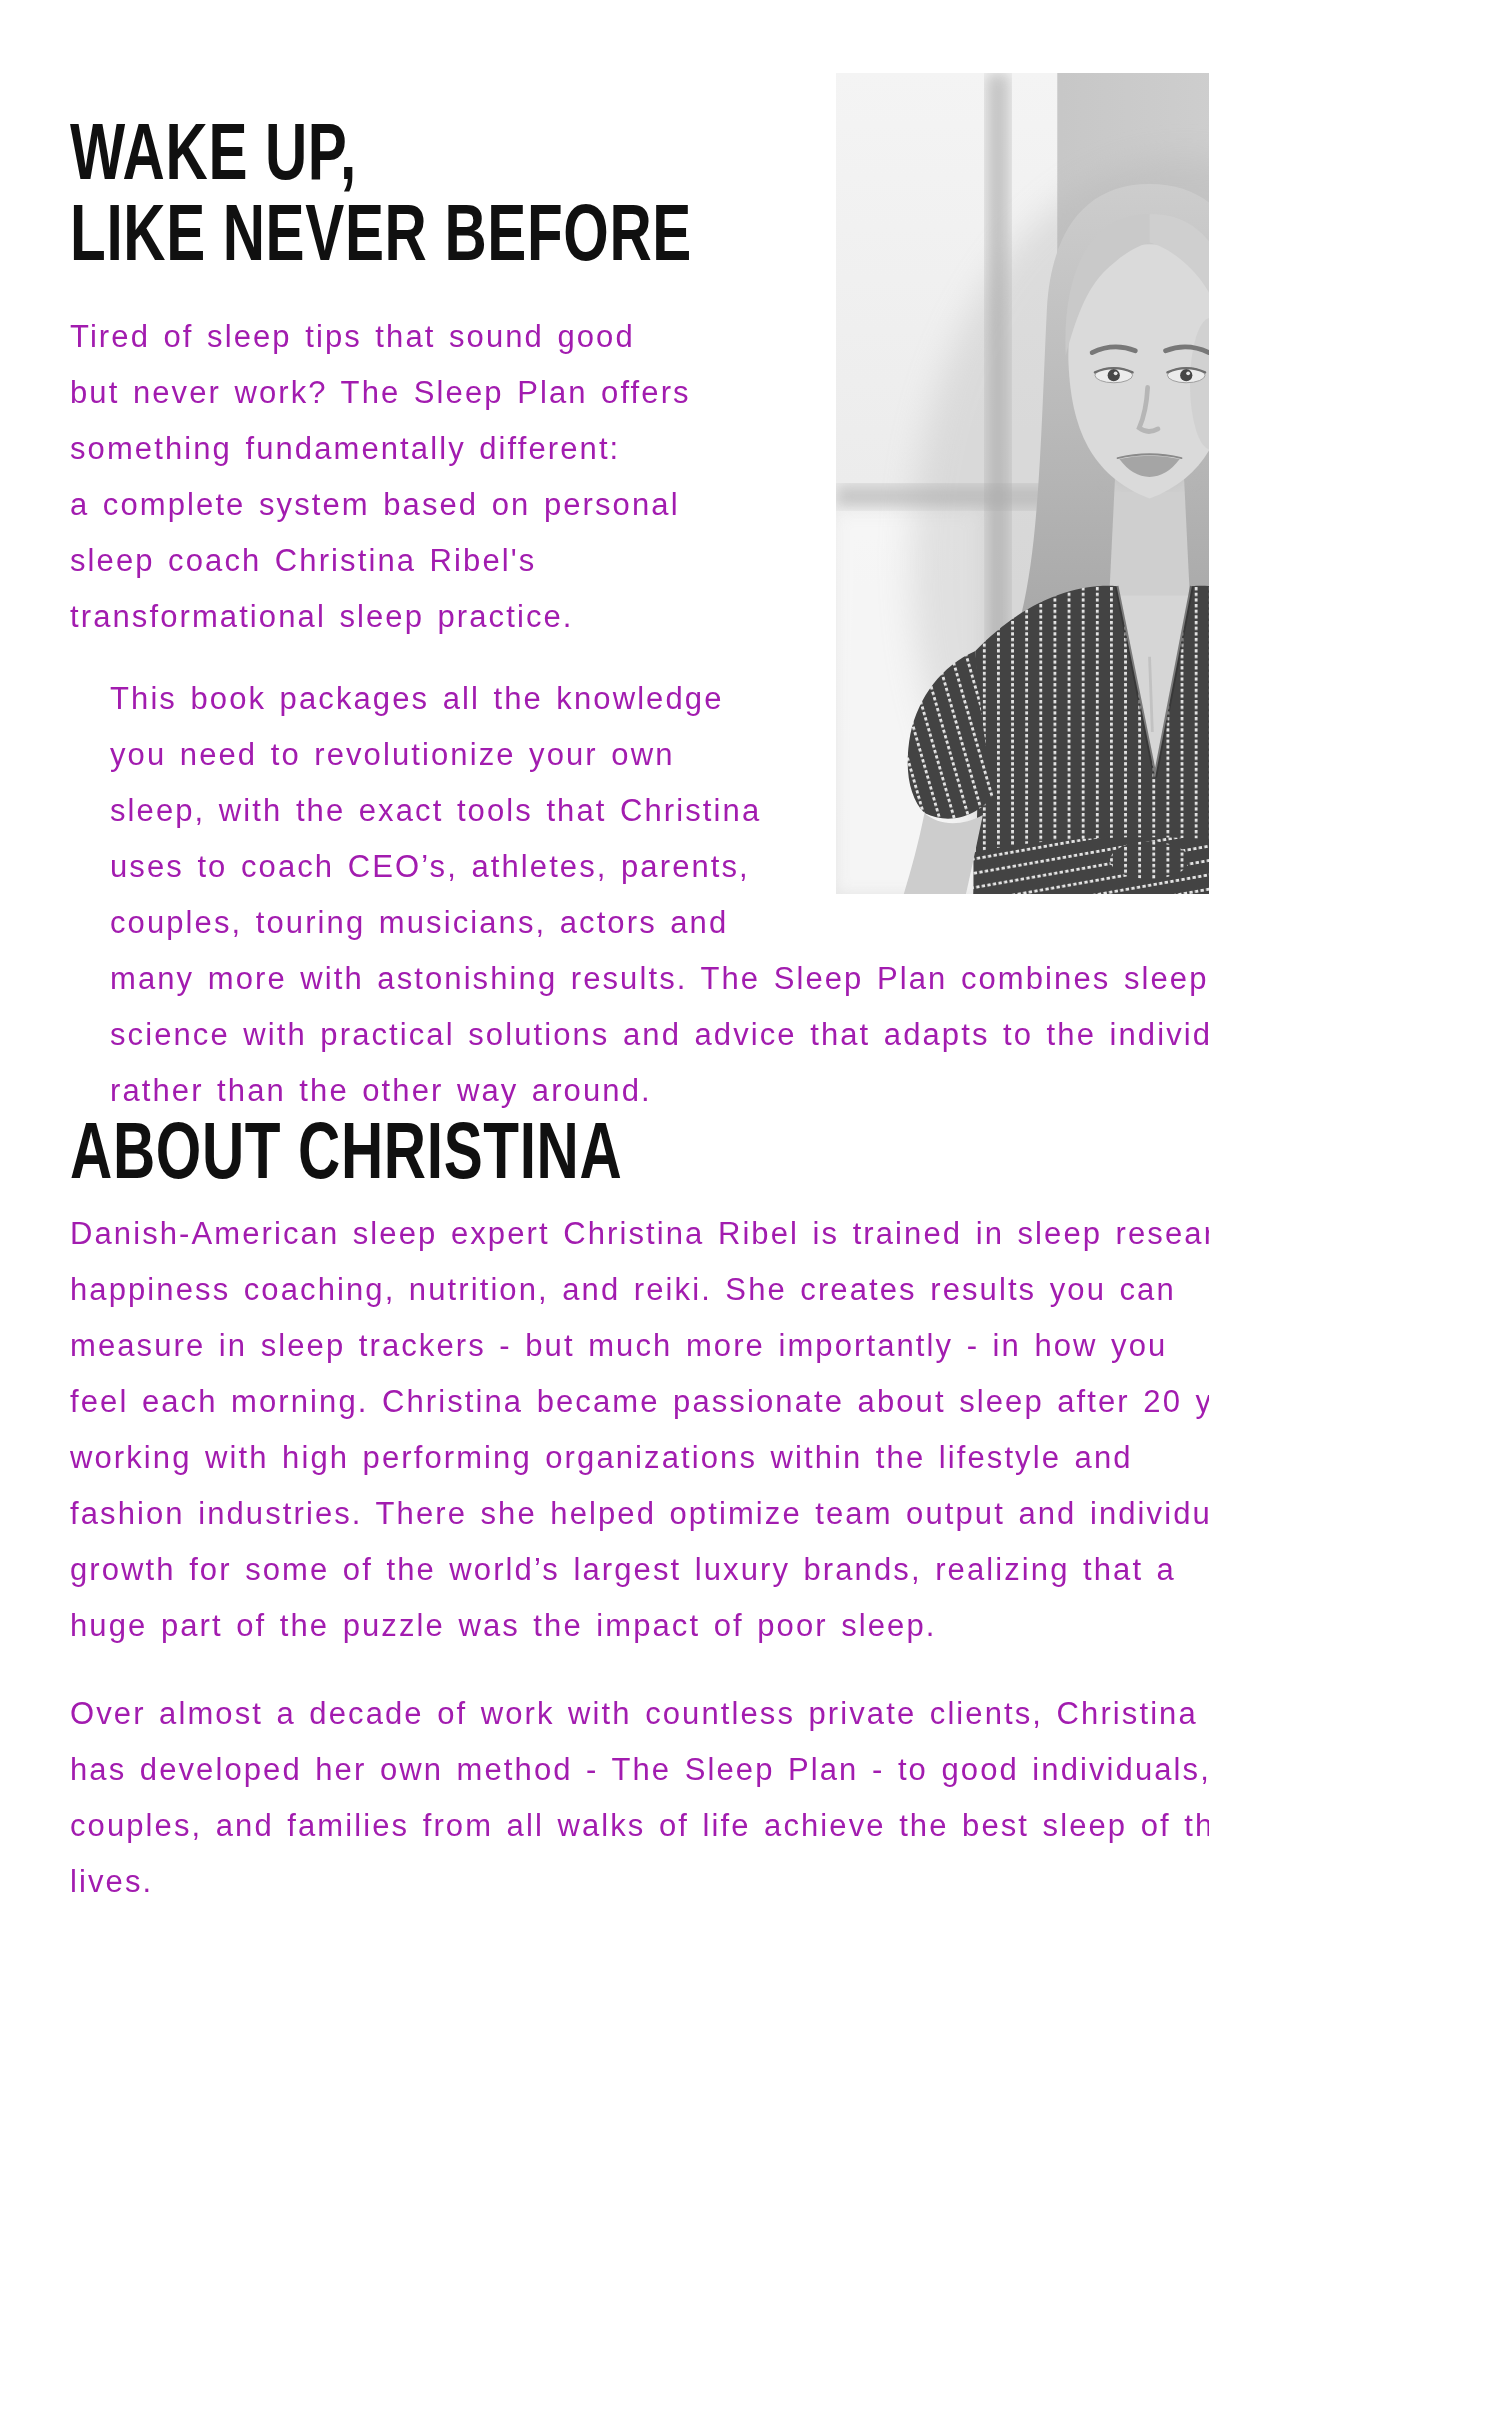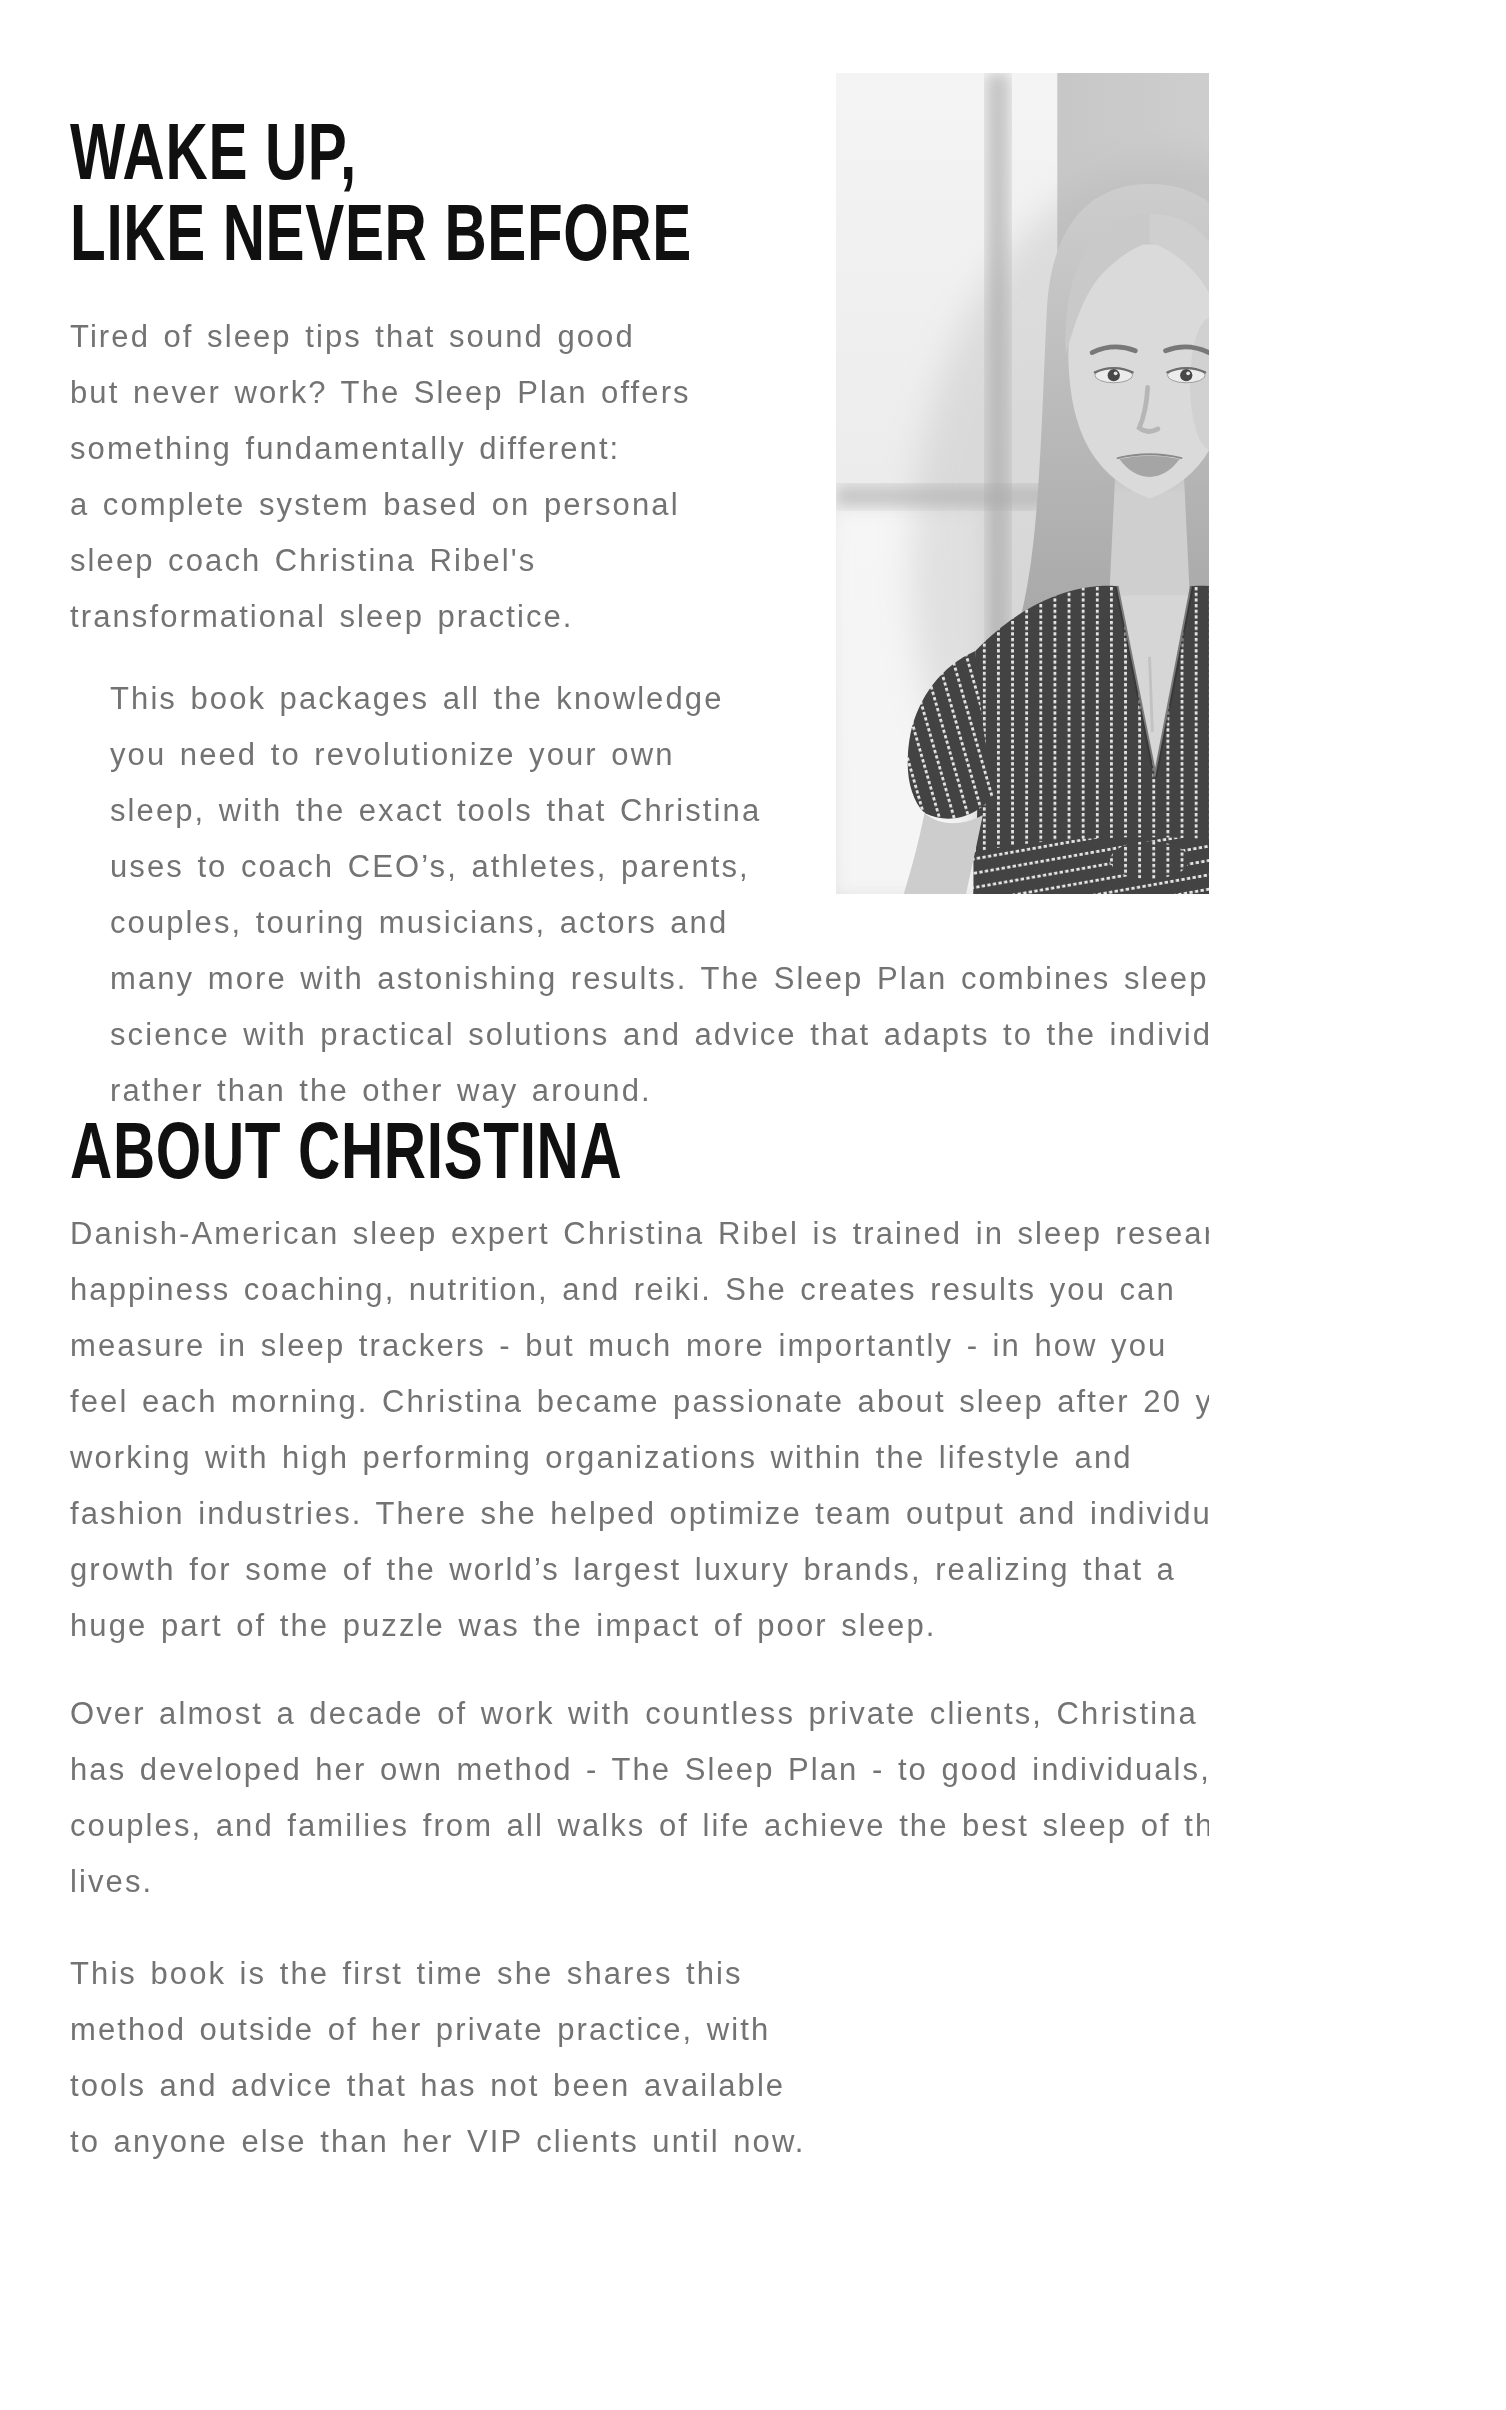--- a/index.html
+++ b/index.html
@@ -36,21 +36,21 @@
   h1.display-heading { margin-top: 111px; }
   h2.display-heading { margin-top: -9.4px; }
 
   .para {
     margin: 0;
     white-space: pre-line;
     font-size: 31px;
     line-height: 56px;
     letter-spacing: 2.1px;
     word-spacing: 2.8px;
-    color: #737373;
+    color: #a21caf;
     font-weight: 400;
   }
   .para.p-intro-1 { margin-top: 36px; }
   .para.p-intro-2 { margin-top: 26px; margin-left: 40px; }
   .para.p-about-1 { margin-top: 15px; }
   .para.p-about-2 { margin-top: 32px; }
   .para.p-about-3 { margin-top: 36px; }
 
   .photo {
     position: absolute;
@@ -202,20 +202,16 @@
 measure in sleep trackers - but much more importantly - in how you
 feel each morning. Christina became passionate about sleep after 20 years
 working with high performing organizations within the lifestyle and
 fashion industries. There she helped optimize team output and individual
 growth for some of the world’s largest luxury brands, realizing that a
 huge part of the puzzle was the impact of poor sleep.</p>
     <p class="para p-about-2">Over almost a decade of work with countless private clients, Christina
 has developed her own method - The Sleep Plan - to good individuals,
 couples, and families from all walks of life achieve the best sleep of their
 lives.</p>
-    <p class="para p-about-3">This book is the first time she shares this
-method outside of her private practice, with
-tools and advice that has not been available
-to anyone else than her VIP clients until now.</p>
   </div>
 
 </div>
 
 
 </body></html>

